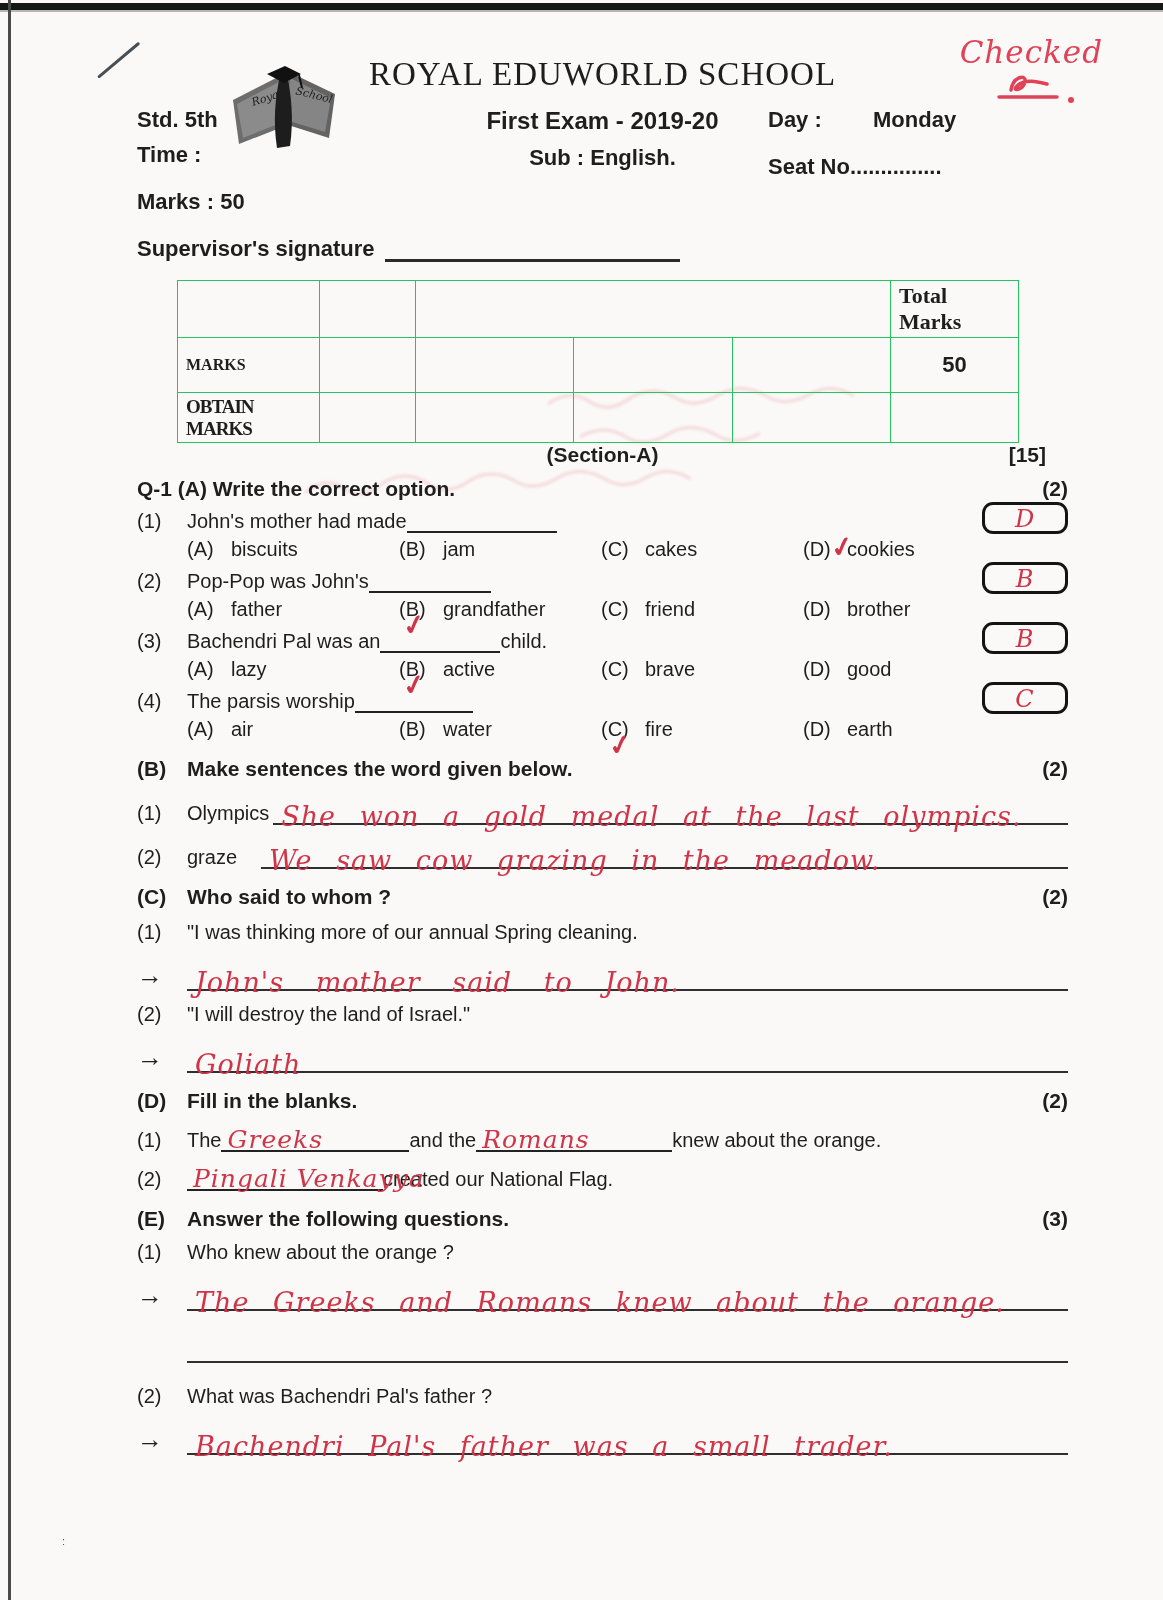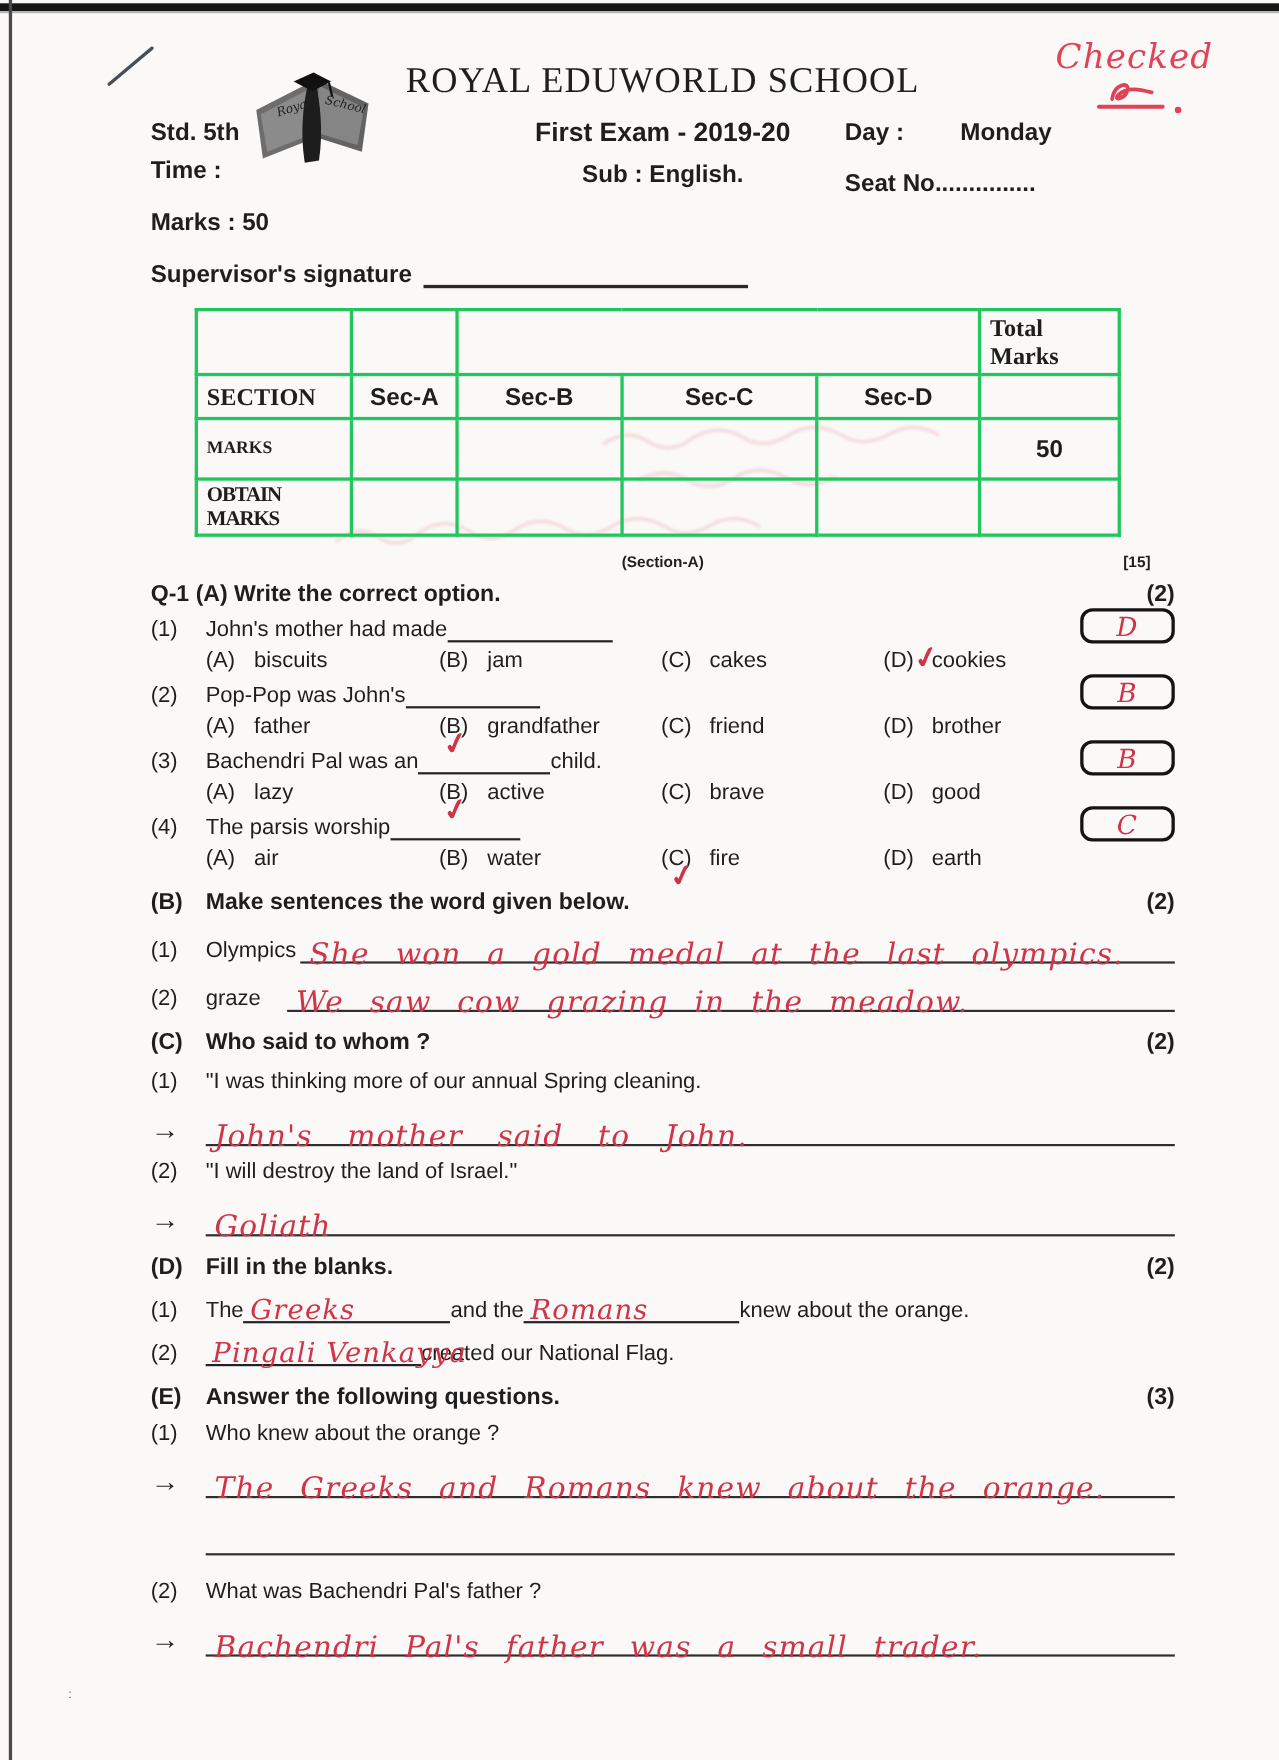--- a/index.html
+++ b/index.html
@@ -44,32 +44,32 @@
   .sig-row{display:flex;align-items:flex-end;margin-top:18px;font-weight:bold;font-size:22px;}
   .sigline{width:295px;border-bottom:3px solid #2a2a2a;height:20px;margin-left:10px;}
   .name-row{display:flex;align-items:flex-end;margin-top:12px;font-weight:bold;font-size:22px;}
   .nameline{flex:1;border-bottom:3px solid #2a2a2a;height:24px;margin-left:6px;position:relative;}
   .teachers-copy{position:absolute;right:65px;bottom:-8px;font-size:31px;white-space:nowrap;}
   .pen-dashes{position:absolute;right:345px;bottom:8px;width:34px;height:4px;}
   .pen-dashes i{display:inline-block;width:13px;height:4px;background:#6b6b6b;border-radius:2px;margin-right:5px;}
 
   
   .marks-table{border-collapse:collapse;margin:18px 0 0 40px;width:842px;}
-  .marks-table td{border:3px solid #22c55e;padding:2px 8px;}
+  .marks-table td{border:1px solid #22c55e;padding:2px 8px;}
   .marks-table .r1 td{height:44px;}
   .marks-table .r2 td{height:40px;}
   .marks-table .r3 td{height:55px;}
   .marks-table .r4 td{height:50px;}
   .serifb{font-family:"Liberation Serif",serif;font-weight:bold;font-size:22px;}
   .sechead{font-weight:bold;font-size:22px;text-align:center;}
   .obtain{font-size:19px;letter-spacing:-1px;}
   .tot50{font-weight:bold;font-size:22px;text-align:center;}
 
   
-  .secA-head{position:relative;text-align:center;font-weight:bold;font-size:14px;margin-top:14px;}
+  .secA-head{position:relative;text-align:center;font-weight:bold;font-size:21px;}
   .secA-total{position:absolute;right:22px;top:0;}
   .q-head{display:flex;justify-content:space-between;font-weight:bold;font-size:21px;margin-top:10px;}
 
   .q-row{display:flex;position:relative;margin-top:9px;font-size:20px;align-items:flex-end;}
   .qnum{width:50px;flex:none;}
   .blank{display:inline-block;border-bottom:2.5px solid #222;height:16px;}
   .ansbox{position:absolute;right:0;top:-8px;width:86px;height:32px;border:3px solid #141414;border-radius:11px;text-align:center;}
   .ansbox .hw{font-size:24px;line-height:28px;}
   .opt-row{display:grid;grid-template-columns:212px 202px 202px 1fr;padding-left:50px;font-size:20px;margin-top:5px;}
   .opt{position:relative;}
@@ -165,28 +165,20 @@
     </div>
 
     <table class="marks-table">
       <tbody>
           <tr class="r1">
         <td style="width:142px;"></td>
         <td style="width:96px;"></td>
         <td colspan="3"></td>
         <td style="width:128px;" class="serifb">Total Marks</td>
       </tr>
-      <tr class="r2">
-        <td class="serifb">SECTION</td>
-        <td class="sechead">Sec-A</td>
-        <td class="sechead" style="width:152px;">Sec-B</td>
-        <td class="sechead" style="width:180px;">Sec-C</td>
-        <td class="sechead" style="width:150px;">Sec-D</td>
-        <td></td>
-      </tr>
       <tr class="r3">
         <td class="serifb" style="font-size:16px;margin-left:16px;">MARKS</td>
         <td></td>
         <td></td>
         <td></td>
         <td></td>
         <td class="tot50">50</td>
       </tr>
       <tr class="r4">
         <td class="serifb obtain">OBTAIN MARKS</td>

